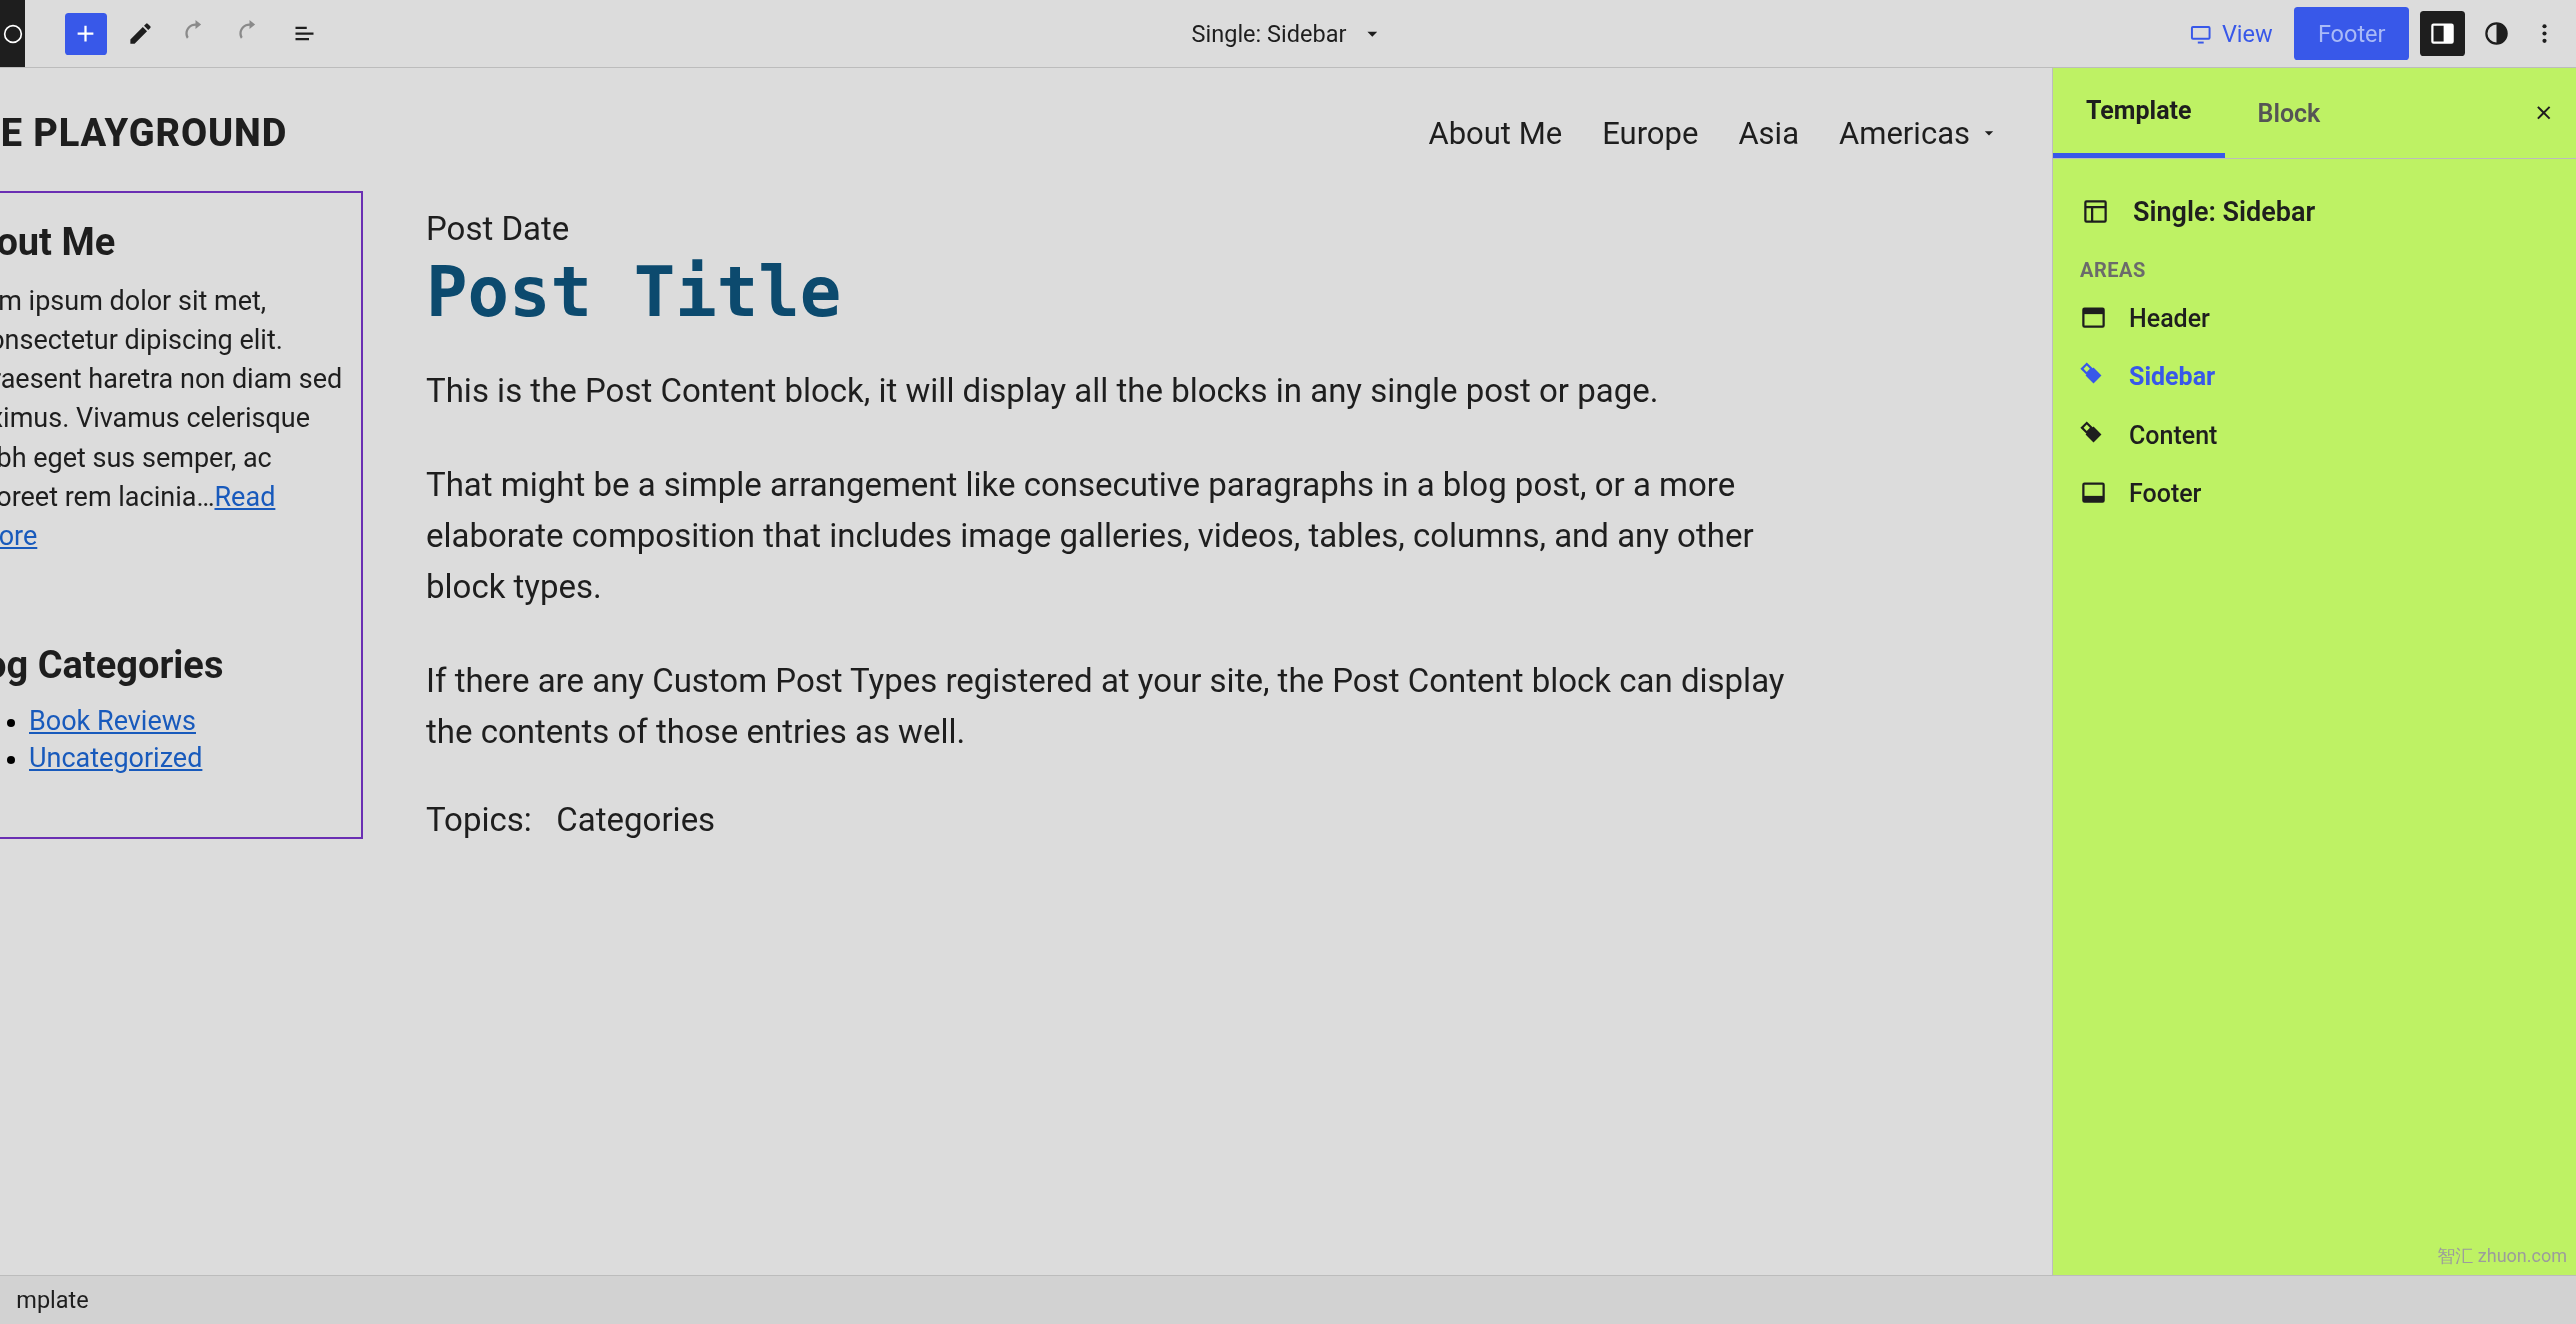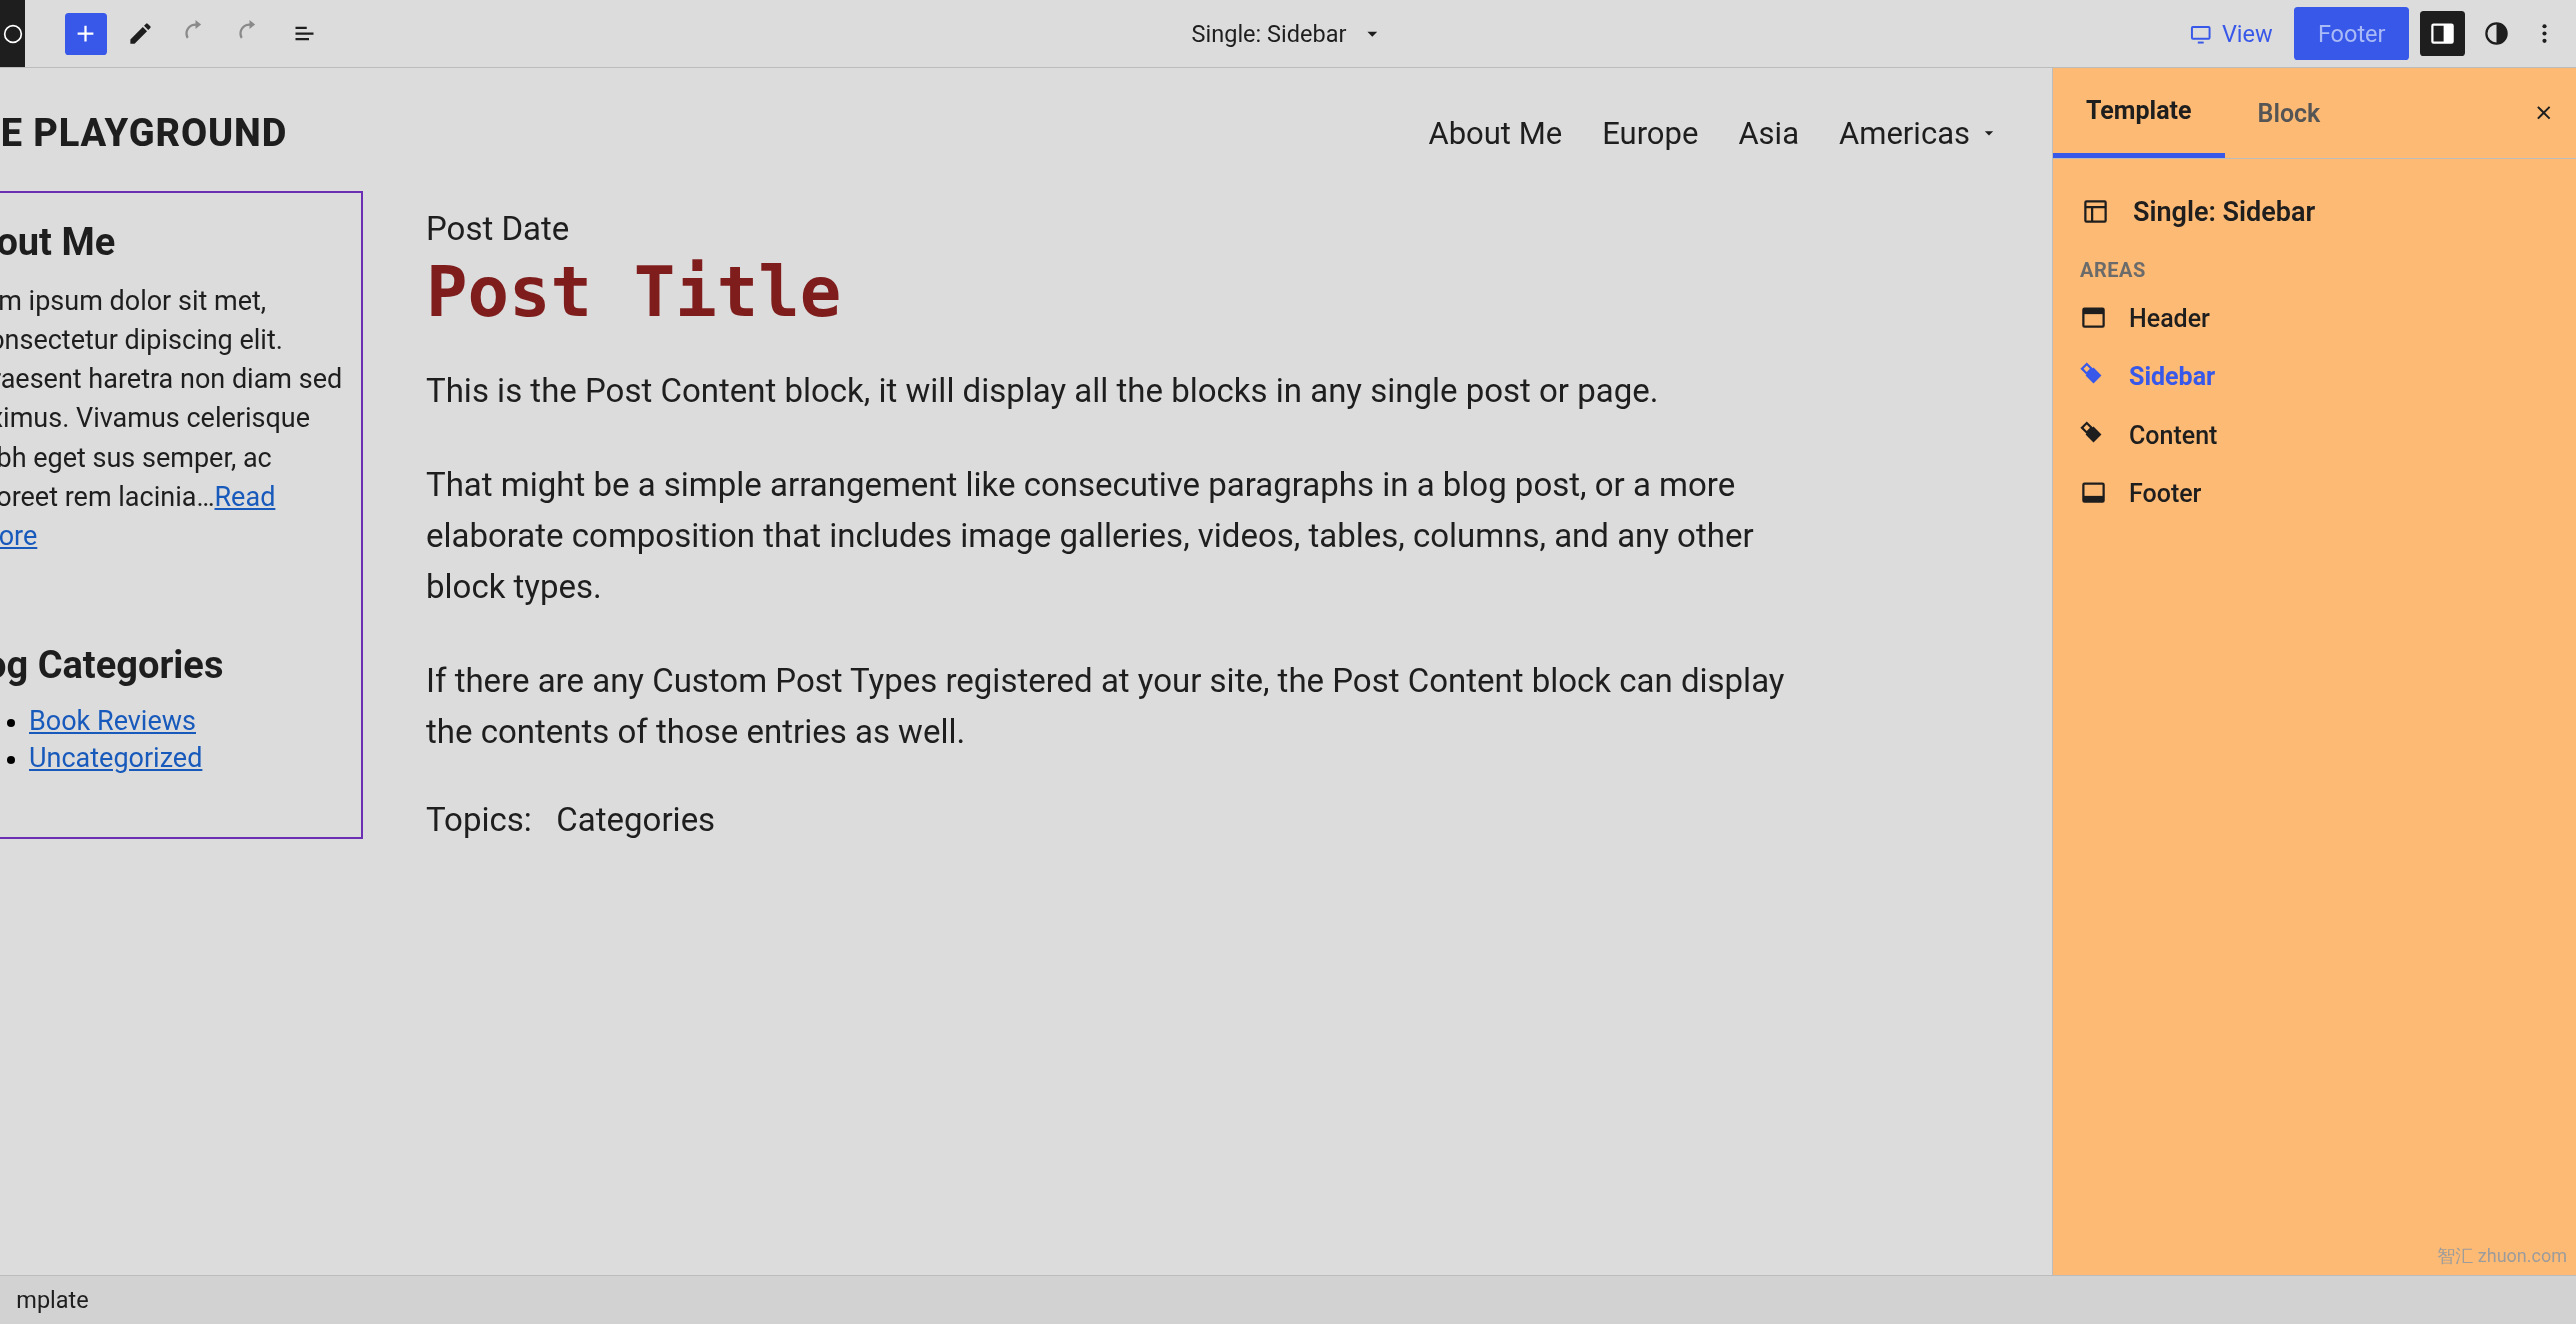--- a/index.html
+++ b/index.html
@@ -169,42 +169,42 @@
   }
   .post-date {
     font-size:33px;
     font-weight:400;
     color:#1e1e1e;
     margin-bottom:3.6px;
   }
   .post-title {
     font-size:69px;
     font-weight:800;
-    color:#7f1d1d;
+    color:#0c4a6e;
     margin-bottom:33px;
     font-family: ui-monospace, Menlo, Consolas, monospace;
   }
   .post-para {
     font-size:33px;
     line-height:1.55;
     color:#1e1e1e;
     margin-bottom:43px;
     max-width:1413px;
   }
   .topics-line { font-size:33px; color:#1e1e1e; }
 
   
   .settings-panel {
     position:absolute;
     top:68px;
     right:0;
     bottom:49px;
     width:524px;
     border-left:0.9px solid #bcbcbc;
-    background:#fdba74;
+    background:#bef264;
   }
   .sp-tabs {
     display:flex;
     align-items:center;
     border-bottom:0.9px solid #bcbcbc;
     height:91px;
     position:relative;
   }
   .sp-tab {
     flex:0 0 auto;

